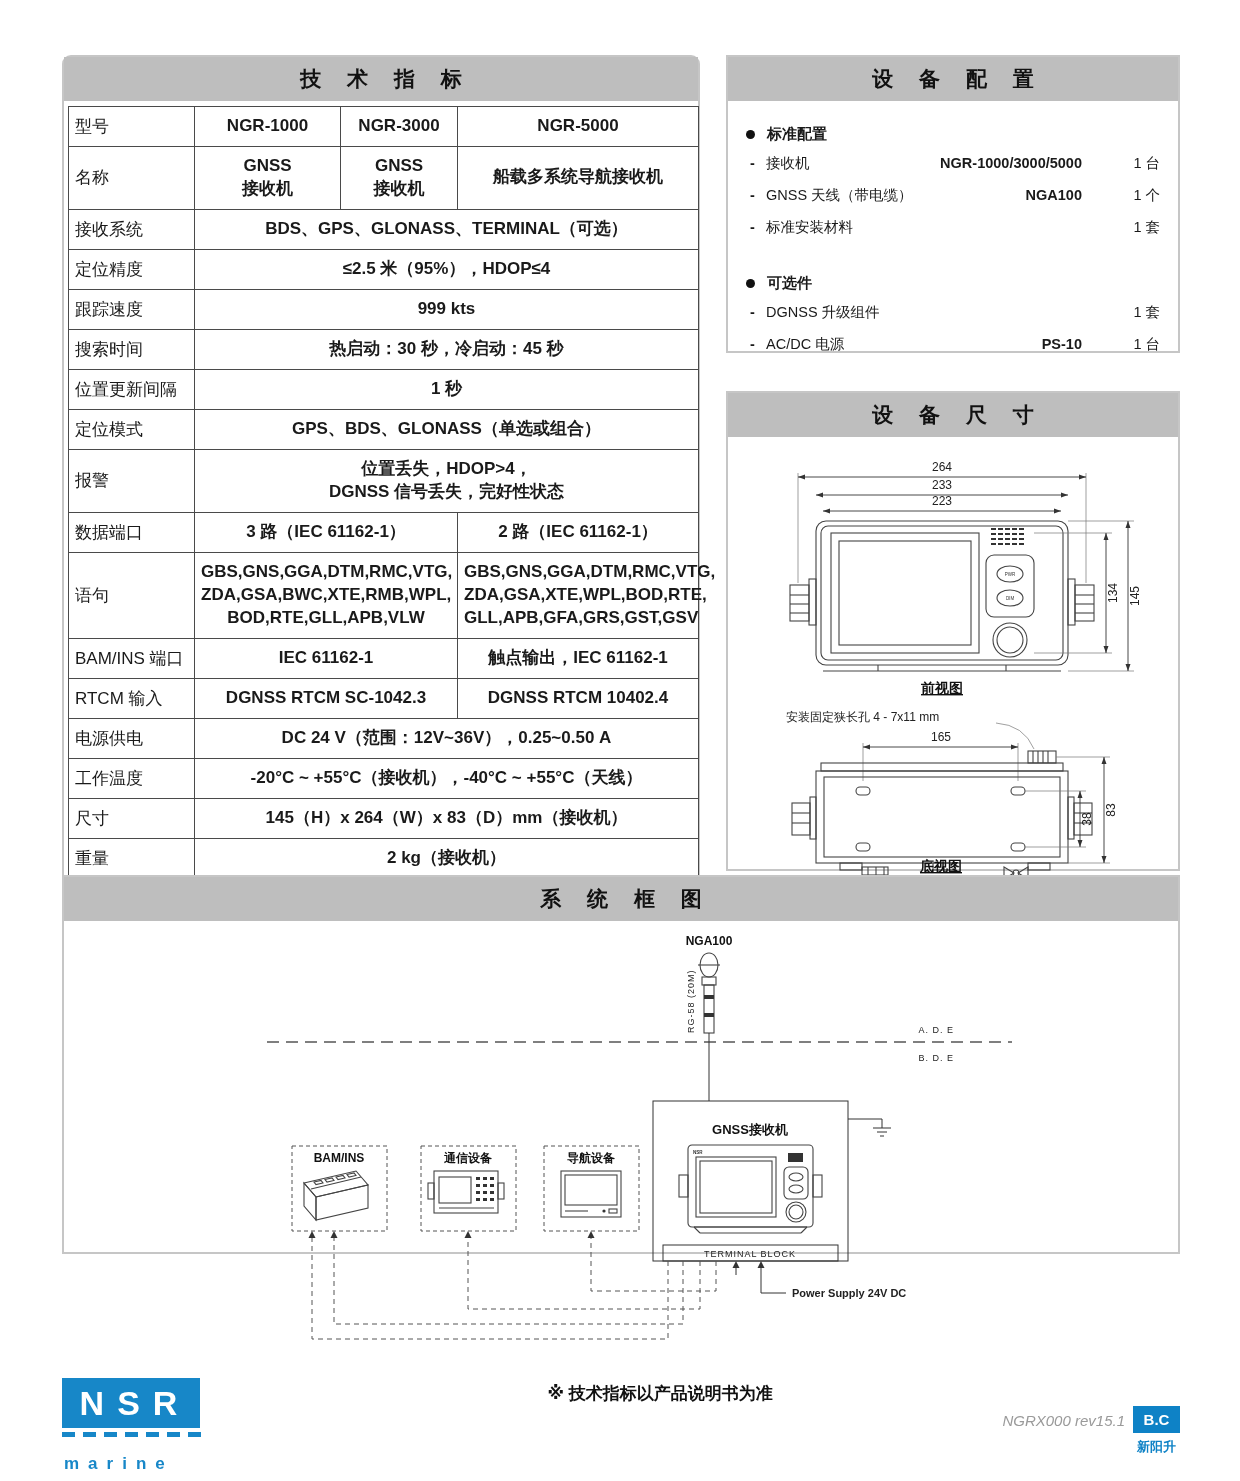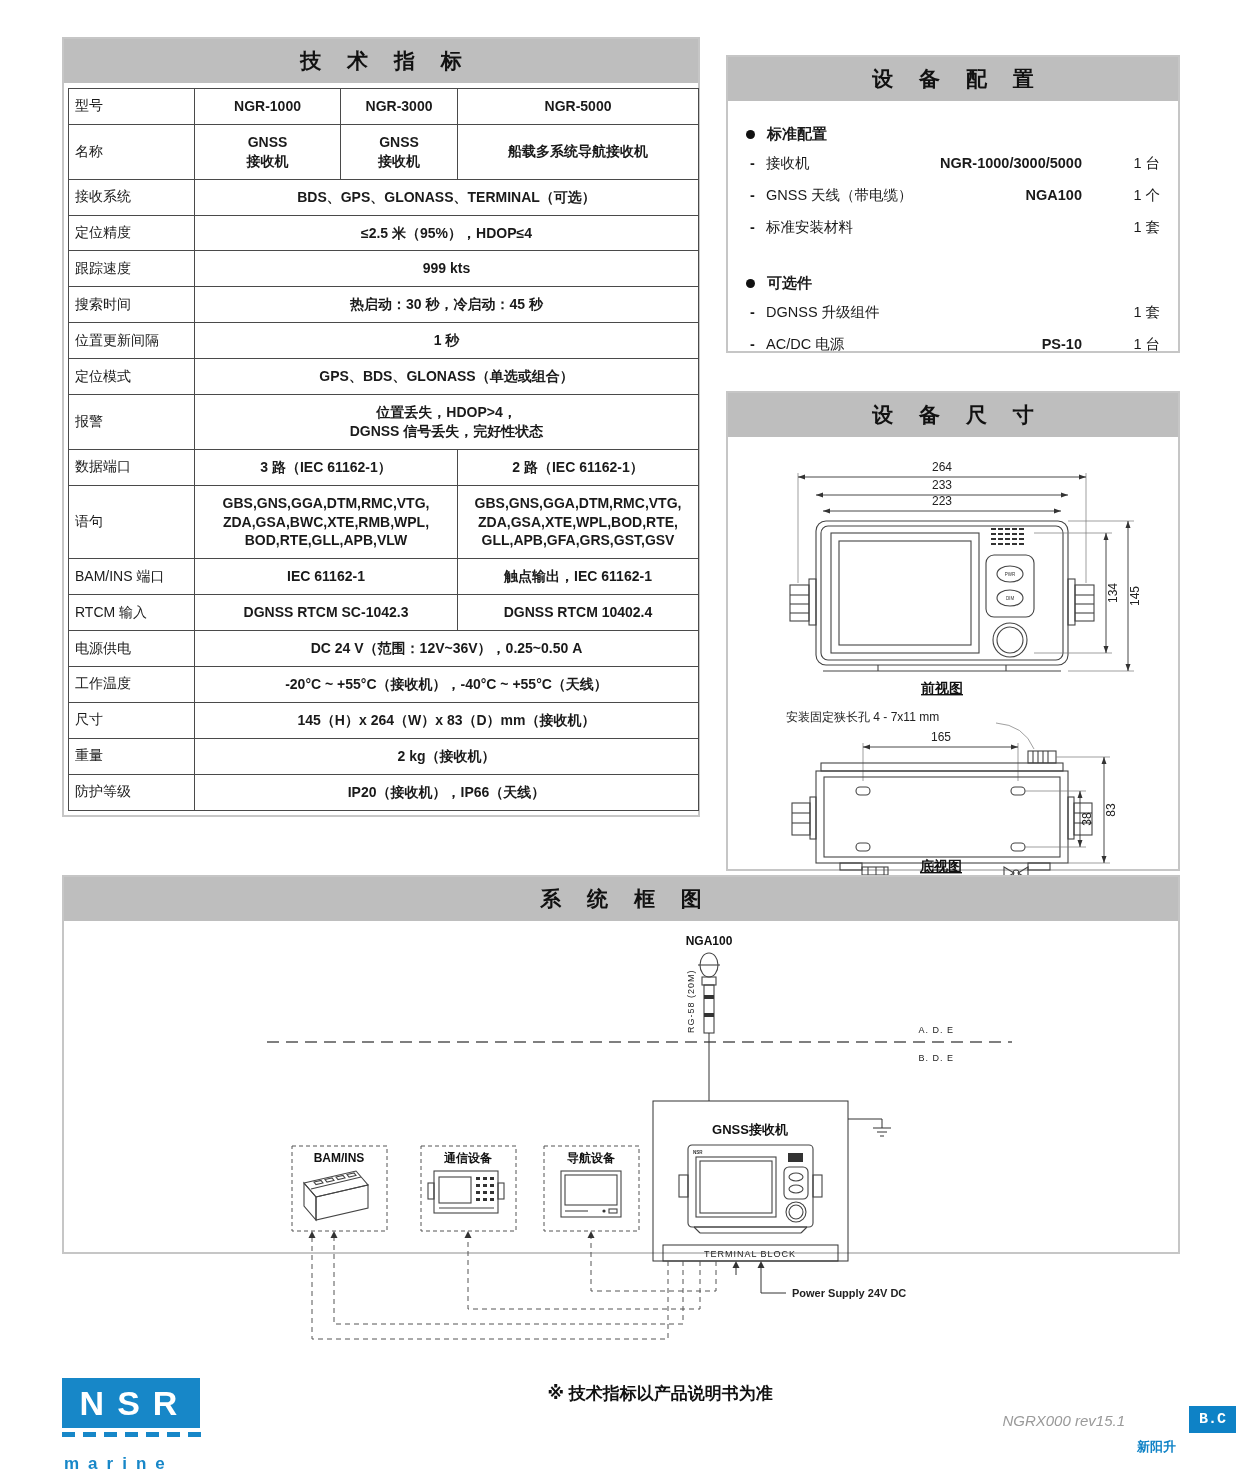--- a/index.html
+++ b/index.html
@@ -8,23 +8,23 @@
     width:1240px; height:1481px; position:relative;
     font-family:"Liberation Sans","DejaVu Sans",sans-serif;
     color:#1a1a1a;
   }
   .panel { position:absolute; border:2px solid #c6c6c6; background:#fff; }
   .panel-title {
     height:44px; background:#bebebe; display:flex; align-items:center; justify-content:center;
     font-size:21px; font-weight:bold; letter-spacing:10px; color:#111; text-indent:10px;
   }
   
-  #spec-panel { left:62px; top:37px; width:638px; }
+  #spec-panel { left:62px; top:55px; width:638px;border-radius:9px; }
   #spec-table { border-collapse:collapse; width:calc(100% - 8px); margin:5px 4px 4px 4px; table-layout:fixed; }
-  #spec-table td { border:1px solid #4a4a4a; font-size:14px; padding:8px 6px; vertical-align:middle; }
+  #spec-table td { border:1px solid #4a4a4a; font-size:17px; padding:8px 6px; vertical-align:middle; }
   td.rowlab { text-align:left; padding-left:12px; font-weight:normal; }
   td.val { text-align:center; font-weight:bold; white-space:pre-line; line-height:1.35; }
   
   #config-panel { left:726px; top:55px; width:454px; height:298px; }
   .cfg-body { padding:16px 18px 10px 18px; }
   .cfg-heading { font-size:15px; font-weight:bold; margin:8px 0 10px 0; display:flex; align-items:center; }
   .cfg-heading .bullet { width:9px; height:9px; border-radius:50%; background:#111; margin-right:12px; }
   .cfg-item { display:flex; font-size:14.5px; margin:0 0 13px 4px; align-items:baseline; }
   .cfg-item .dash { width:16px; font-weight:bold; }
   .cfg-item .nm { flex:0 0 auto; }
@@ -50,22 +50,22 @@
   #nsr-logo { position:absolute; left:62px; top:1378px; width:143px; }
   #nsr-box { width:138px; height:50px; background:#1787c8; display:flex; align-items:center; justify-content:center;
              color:#fff; font-weight:bold; font-size:34px; letter-spacing:13px; text-indent:8px; }
   #nsr-dash { width:143px; height:5px; margin-top:4px;
               background:repeating-linear-gradient(90deg,#1787c8 0 13px,transparent 13px 21px); }
   #nsr-marine { color:#1787c8; font-weight:bold; font-size:17px; letter-spacing:9px; margin-top:17px; text-indent:2px; }
   #footer-note { position:absolute; left:320px; top:1382px; width:680px; text-align:center;
                  font-size:17px; font-weight:bold; color:#111; }
   #revision { position:absolute; left:925px; top:1412px; width:200px; text-align:right;
               font-size:15px; font-style:italic; color:#9a9a9a; }
-  #bc-box { position:absolute; left:1189px; top:1406px; width:47px; height:27px; background:#0e82c6;
-            color:#fff; font-weight:bold; font-size:15px; display:flex; align-items:center; justify-content:center;font-family:Liberation Mono, monospace; }
+  #bc-box { position:absolute; left:1133px; top:1406px; width:47px; height:27px; background:#0e82c6;
+            color:#fff; font-weight:bold; font-size:15px; display:flex; align-items:center; justify-content:center; }
   #bc-sub { position:absolute; left:1133px; top:1438px; width:47px; text-align:center;
             color:#0e82c6; font-weight:bold; font-size:13px; }
 </style>
 </head>
 <body>
 
 <div class="panel" id="spec-panel">
   <div class="panel-title">技 术 指 标</div>
   <table id="spec-table">
     <colgroup>

